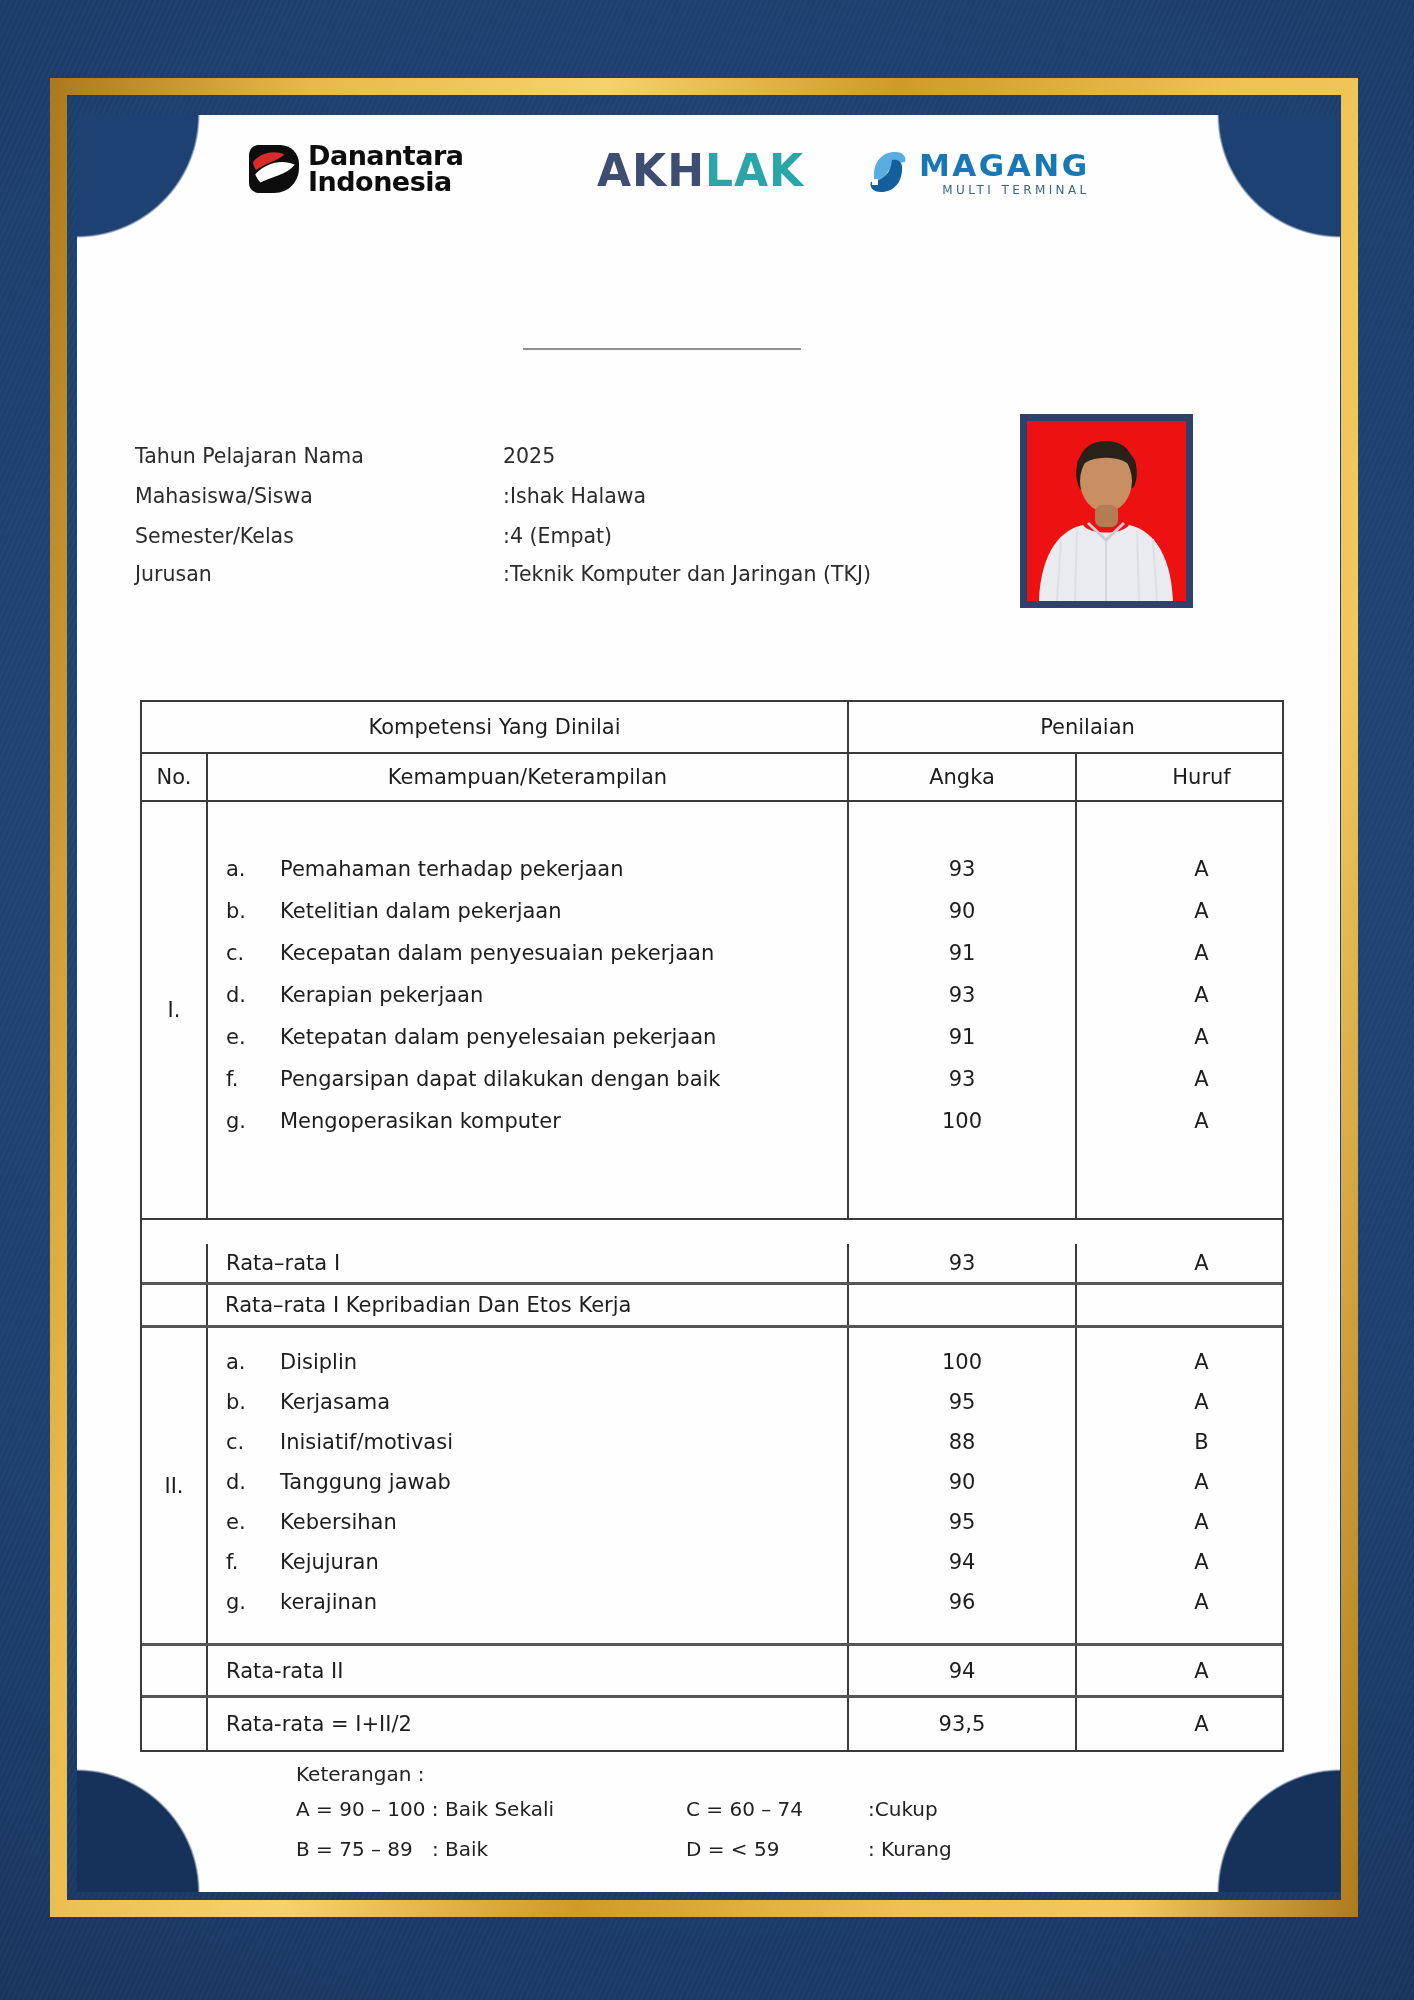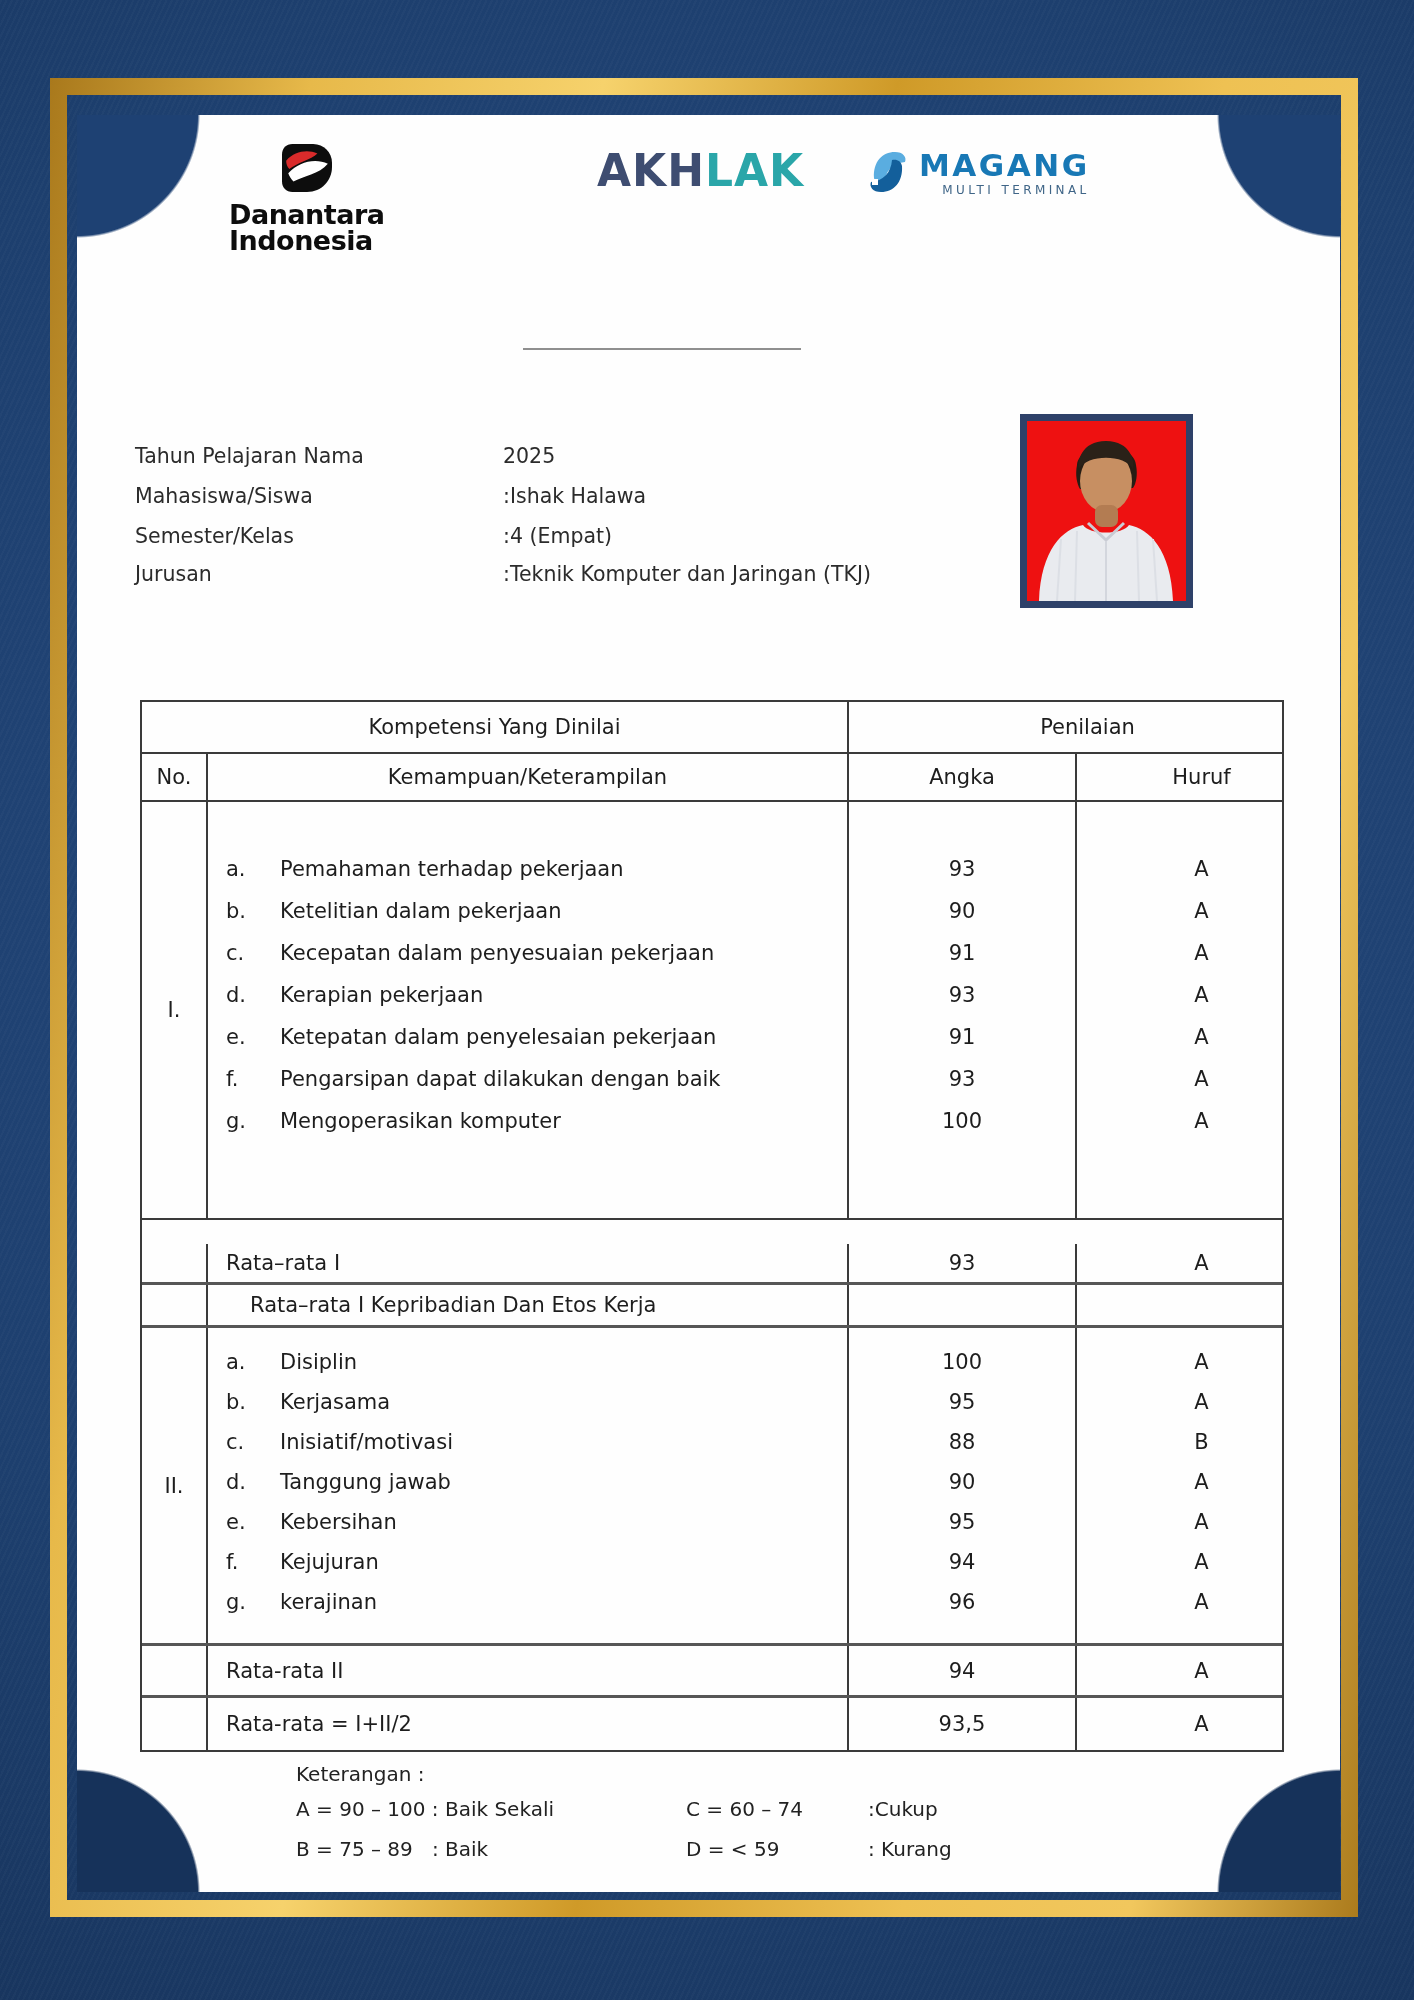--- a/index.html
+++ b/index.html
@@ -29,21 +29,21 @@
     background-color:#fefefe;
     background-image:
       radial-gradient(circle 123px at 0 0,        #1e4173 0 98%, rgba(30,65,115,0) 100%),
       radial-gradient(circle 123px at 100% 0,     #1e4173 0 98%, rgba(30,65,115,0) 100%),
       radial-gradient(circle 123px at 0 100%,     #16325a 0 98%, rgba(22,50,90,0) 100%),
       radial-gradient(circle 123px at 100% 100%,  #16325a 0 98%, rgba(22,50,90,0) 100%);
     background-repeat:no-repeat;
     color:var(--ink);
   }
   
-  .logo-danantara{position:absolute;left:152px;top:28px;display:flex;align-items:center;gap:9px;flex-direction:column;}
+  .logo-danantara{position:absolute;left:172px;top:28px;display:flex;align-items:center;gap:9px;}
   .dn-text{font-weight:700;font-size:27px;line-height:26px;letter-spacing:-.5px;color:#0d0d0d;}
   .logo-akhlak{position:absolute;left:520px;top:30px;font-weight:800;font-size:44px;letter-spacing:1px;line-height:52px;}
   .akh1{color:var(--akhlak-navy);} .akh2{color:var(--akhlak-teal);}
   .logo-pelindo{position:absolute;left:788px;top:33px;display:flex;align-items:flex-start;gap:8px;}
   .pl-name{font-weight:600;font-size:31px;letter-spacing:2.5px;color:var(--pelindo-blue);line-height:34px;}
   .pl-tag{font-weight:500;font-size:12px;letter-spacing:3.4px;color:var(--pelindo-steel);text-align:right;margin-top:1px;}
   
   .title-wrap{position:absolute;left:380px;top:222px;width:410px;text-align:center;}
   .doc-title{font-style:italic;font-weight:500;font-size:30px;letter-spacing:2px;color:#1c1c1c;}
   .title-rule{width:278px;height:2px;background:#8f8f8f;margin:11px auto 0;}
@@ -67,21 +67,21 @@
   .h42{height:52px;} .h48{height:48px;} .h41{height:41px;margin-top:24px;} .h43{height:43px;}
   .bodyI{height:418px;} .bodyII{height:318px;}
   .numcell{display:flex;align-items:center;justify-content:center;font-size:21px;}
   .items{display:flex;flex-direction:column;}
   .pad1{padding-top:46px;} .pad1 > div{height:42px;}
   .pad2{padding-top:14px;} .pad2 > div{height:40px;}
   .item{display:flex;align-items:center;padding-left:18px;}
   .item .ltr{width:54px;flex:0 0 54px;}
   .nitem{display:flex;align-items:center;justify-content:center;}
   .vlab{display:flex;align-items:center;padding-left:18px;}
-  .indent{padding-left:42px;}
+  .indent{padding-left:17px;}
   .thick{border-bottom:3px solid #565656;}
   
   .legend{position:absolute;left:219px;top:1647px;font-size:20px;color:#222;}
   .lg-title{position:absolute;left:0;top:0;white-space:pre;}
   .lg-row{position:absolute;height:26px;width:760px;}
   .lg-rowA{top:35px;} .lg-rowB{top:75px;}
   .lg-c1{position:absolute;left:0;white-space:pre;}
   .lg-c2{position:absolute;left:390px;white-space:pre;}
   .lg-c3{position:absolute;left:572px;white-space:pre;}
 </style>

